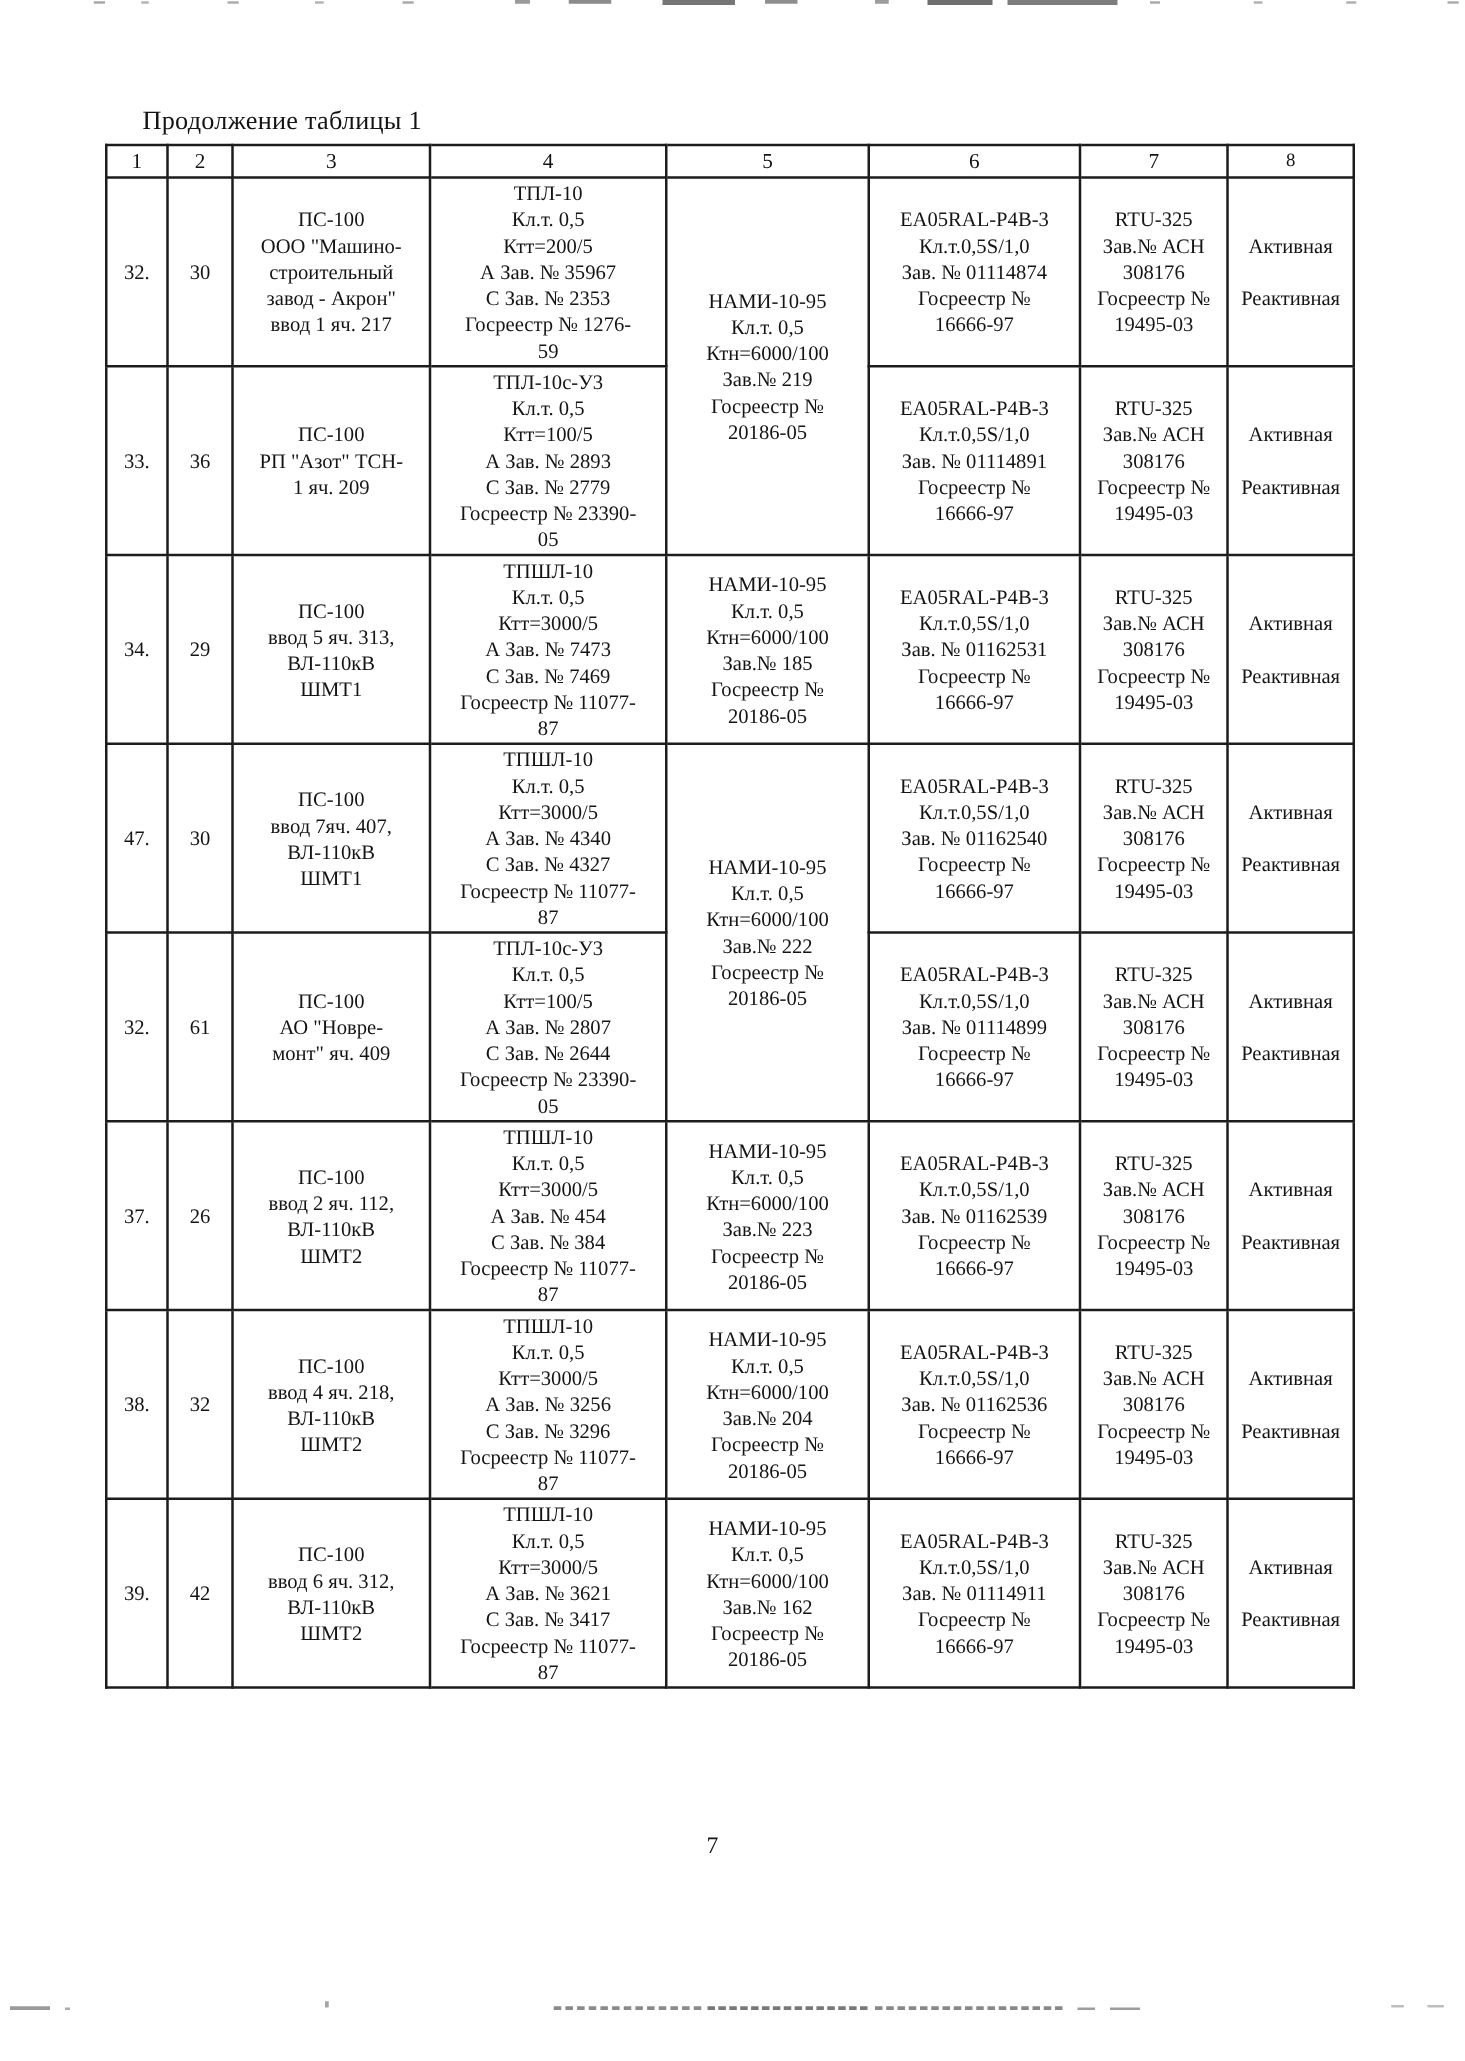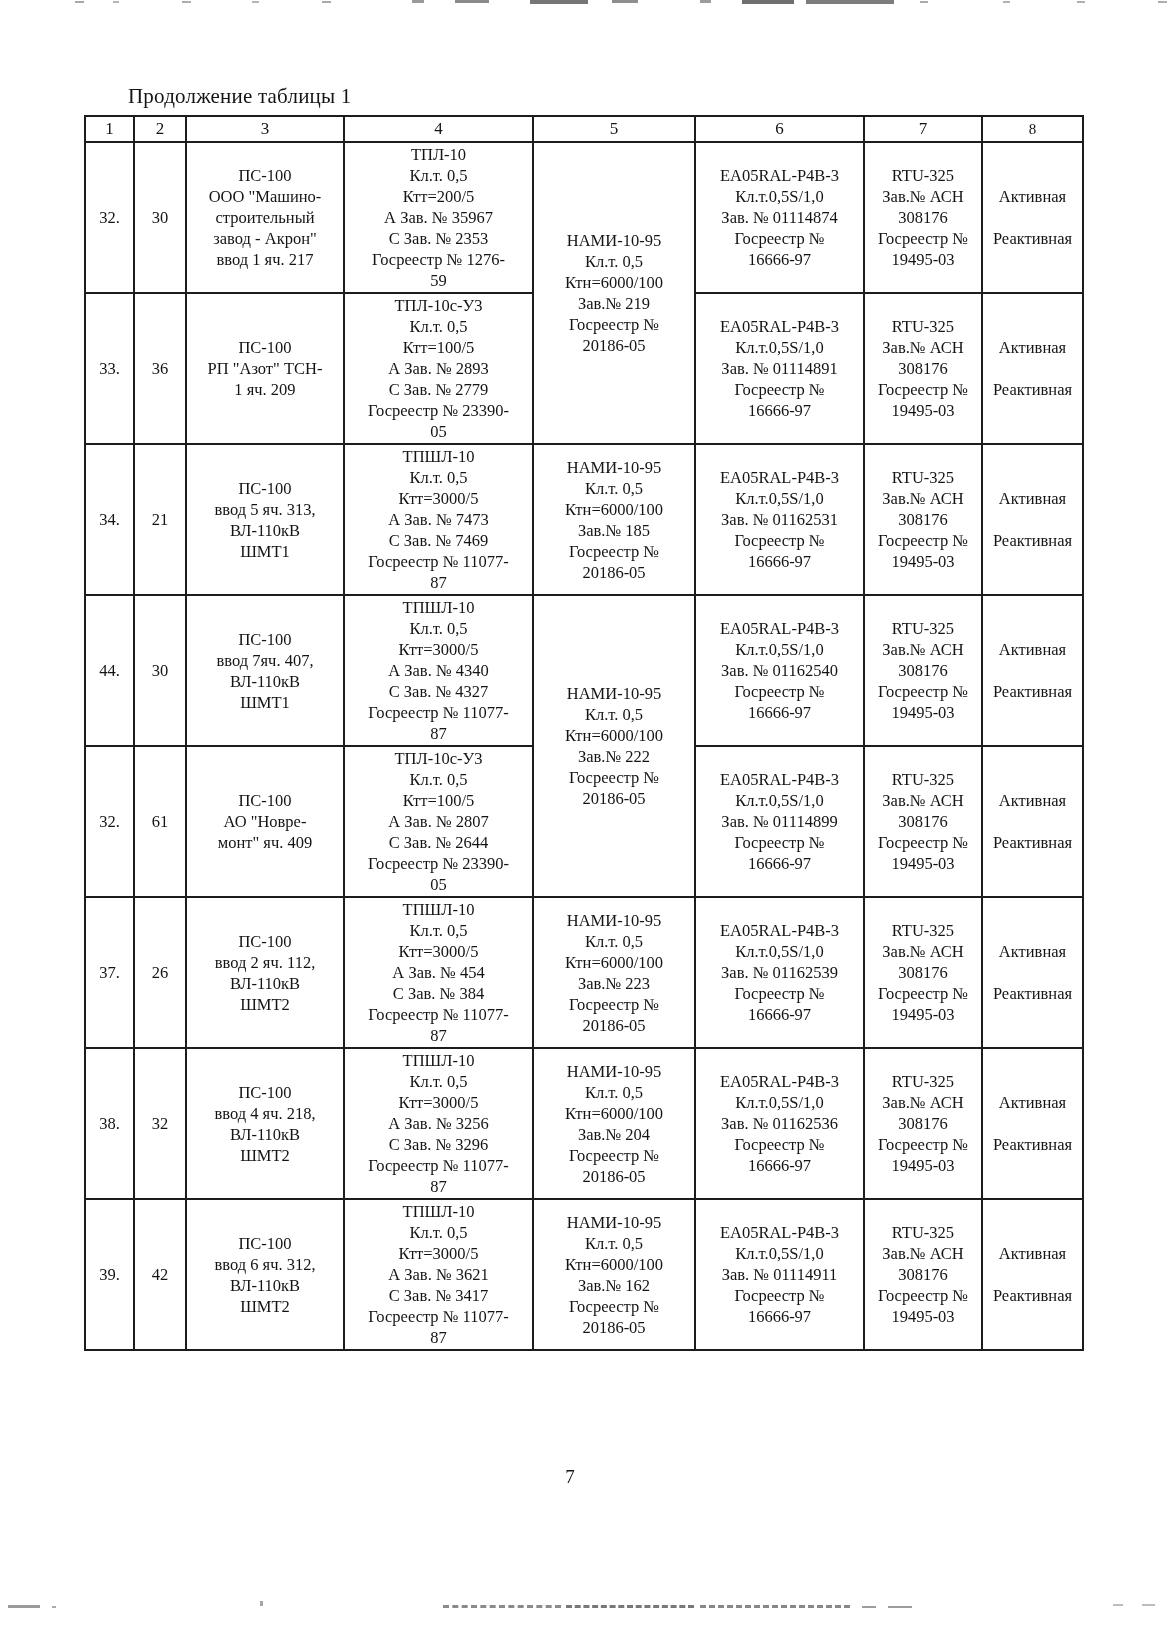--- a/index.html
+++ b/index.html
@@ -10,21 +10,21 @@
   .page {
     position: relative;
     width: 1172px;
     height: 1649px;
     background: #ffffff;
     overflow: hidden;
     color: #141414;
   }
   .doc-title {
     position: absolute;
-    left: 128px;
+    left: 114px;
     top: 84px;
     font-size: 21px;
     letter-spacing: 0.2px;
     white-space: nowrap;
   }
   table.main-table {
     position: absolute;
     left: 84px;
     top: 115px;
     width: 998px;
@@ -169,21 +169,21 @@
 Зав.№ АСН
 308176
 Госреестр №
 19495-03</td>
         <td class="col-energy">Активная
 
 Реактивная</td>
       </tr>
       <tr style="height:147px">
         <td>34.</td>
-        <td>21</td>
+        <td>29</td>
         <td>ПС-100
 ввод 5 яч. 313,
 ВЛ-110кВ
 ШМТ1</td>
         <td>ТПШЛ-10
 Кл.т. 0,5
 Ктт=3000/5
 А Зав. № 7473
 С Зав. № 7469
 Госреестр № 11077-
@@ -202,21 +202,21 @@
         <td>RTU-325
 Зав.№ АСН
 308176
 Госреестр №
 19495-03</td>
         <td class="col-energy">Активная
 
 Реактивная</td>
       </tr>
       <tr style="height:150px">
-        <td>44.</td>
+        <td>47.</td>
         <td>30</td>
         <td>ПС-100
 ввод 7яч. 407,
 ВЛ-110кВ
 ШМТ1</td>
         <td>ТПШЛ-10
 Кл.т. 0,5
 Ктт=3000/5
 А Зав. № 4340
 С Зав. № 4327

